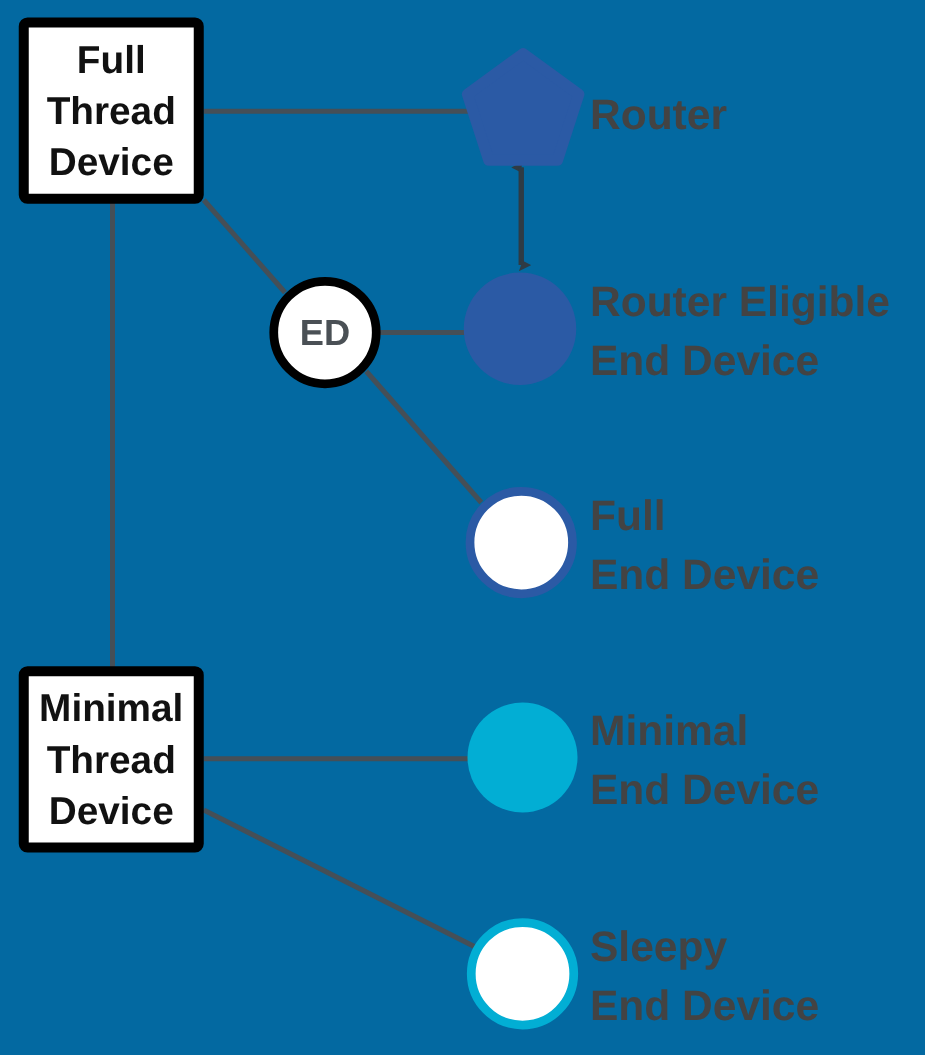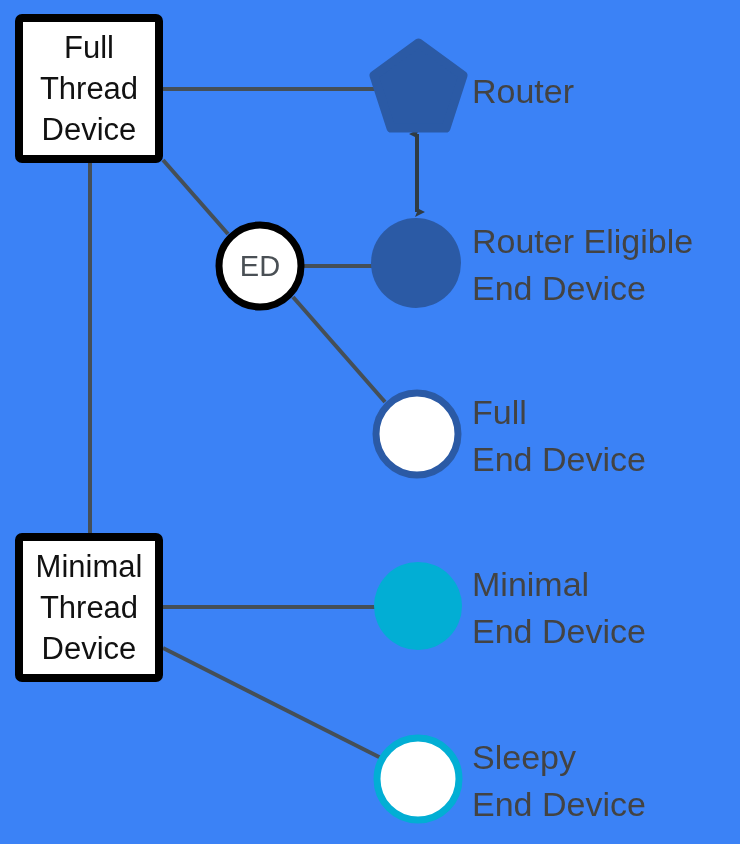--- a/index.html
+++ b/index.html
@@ -10,21 +10,22 @@
   body {
     width: 740px;
     height: 844px;
     overflow: hidden;
     font-family: "Liberation Sans", sans-serif;
   }
   #diagram-root {
     position: relative;
     width: 740px;
     height: 844px;
-    background: #3b82f6;
+    background: #0369a1;
+    font-weight: bold;
   }
   svg#thread-diagram {
     display: block;
     width: 740px;
     height: 844px;
   }
   .node-box {
     fill: #ffffff;
     stroke: #000000;
     stroke-width: 8;

